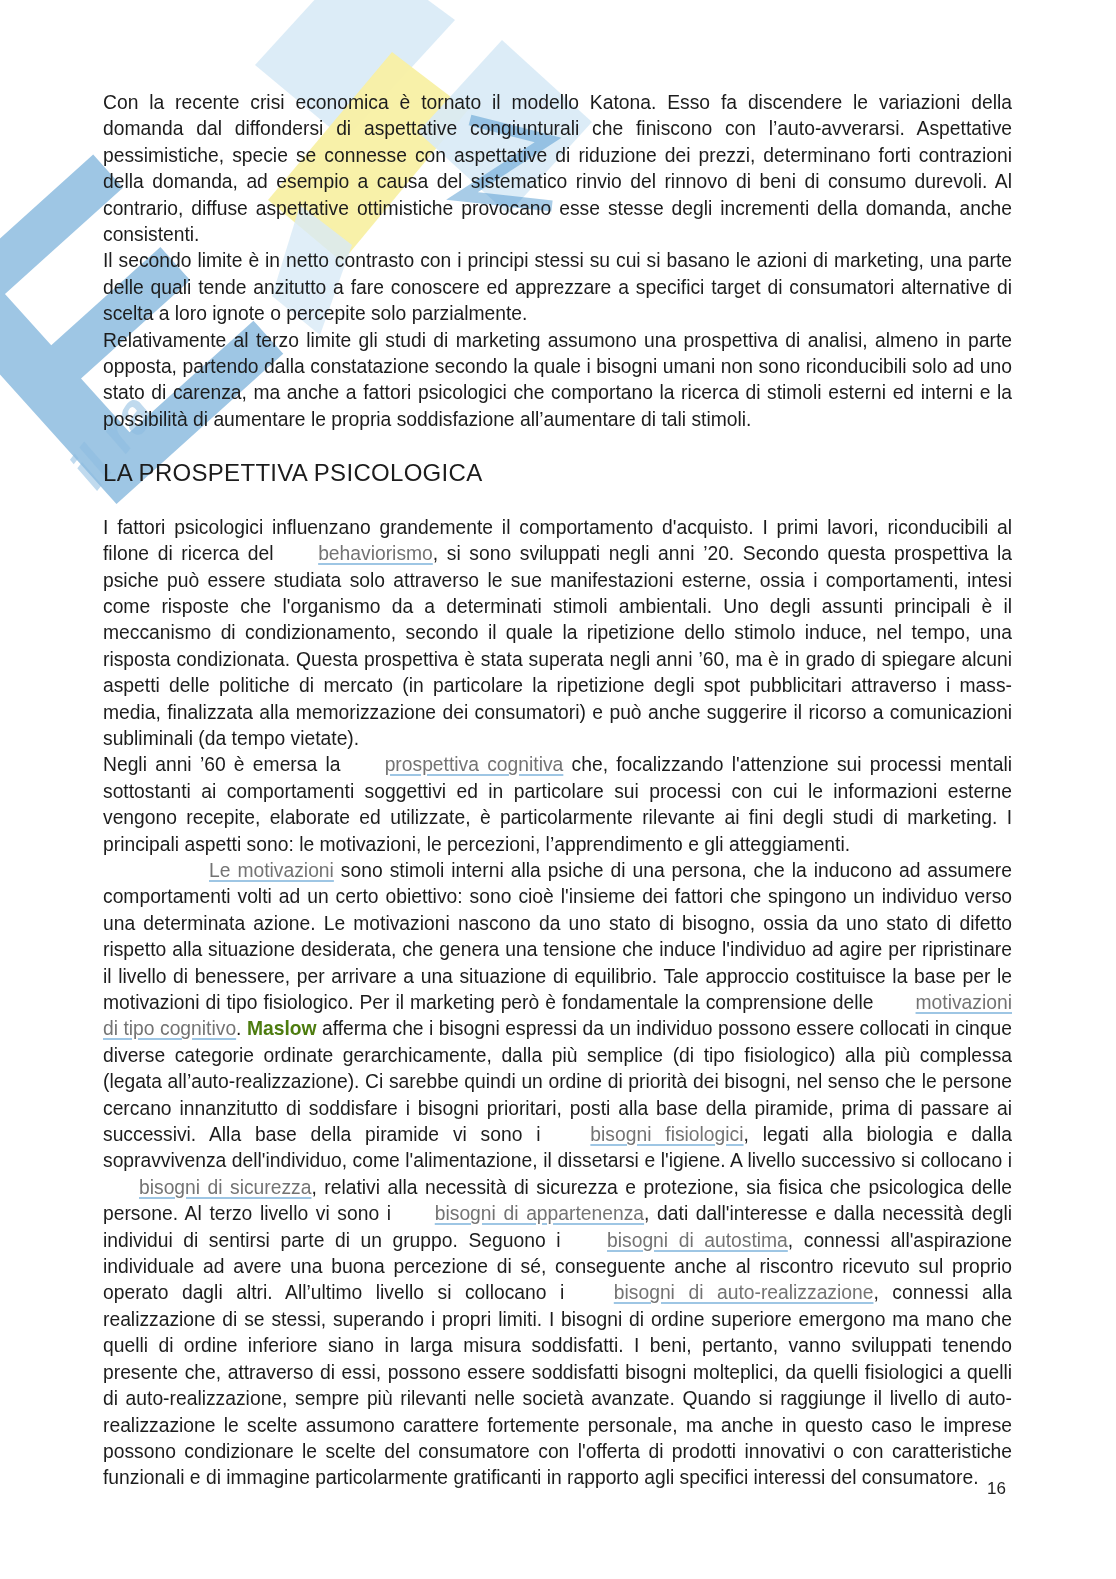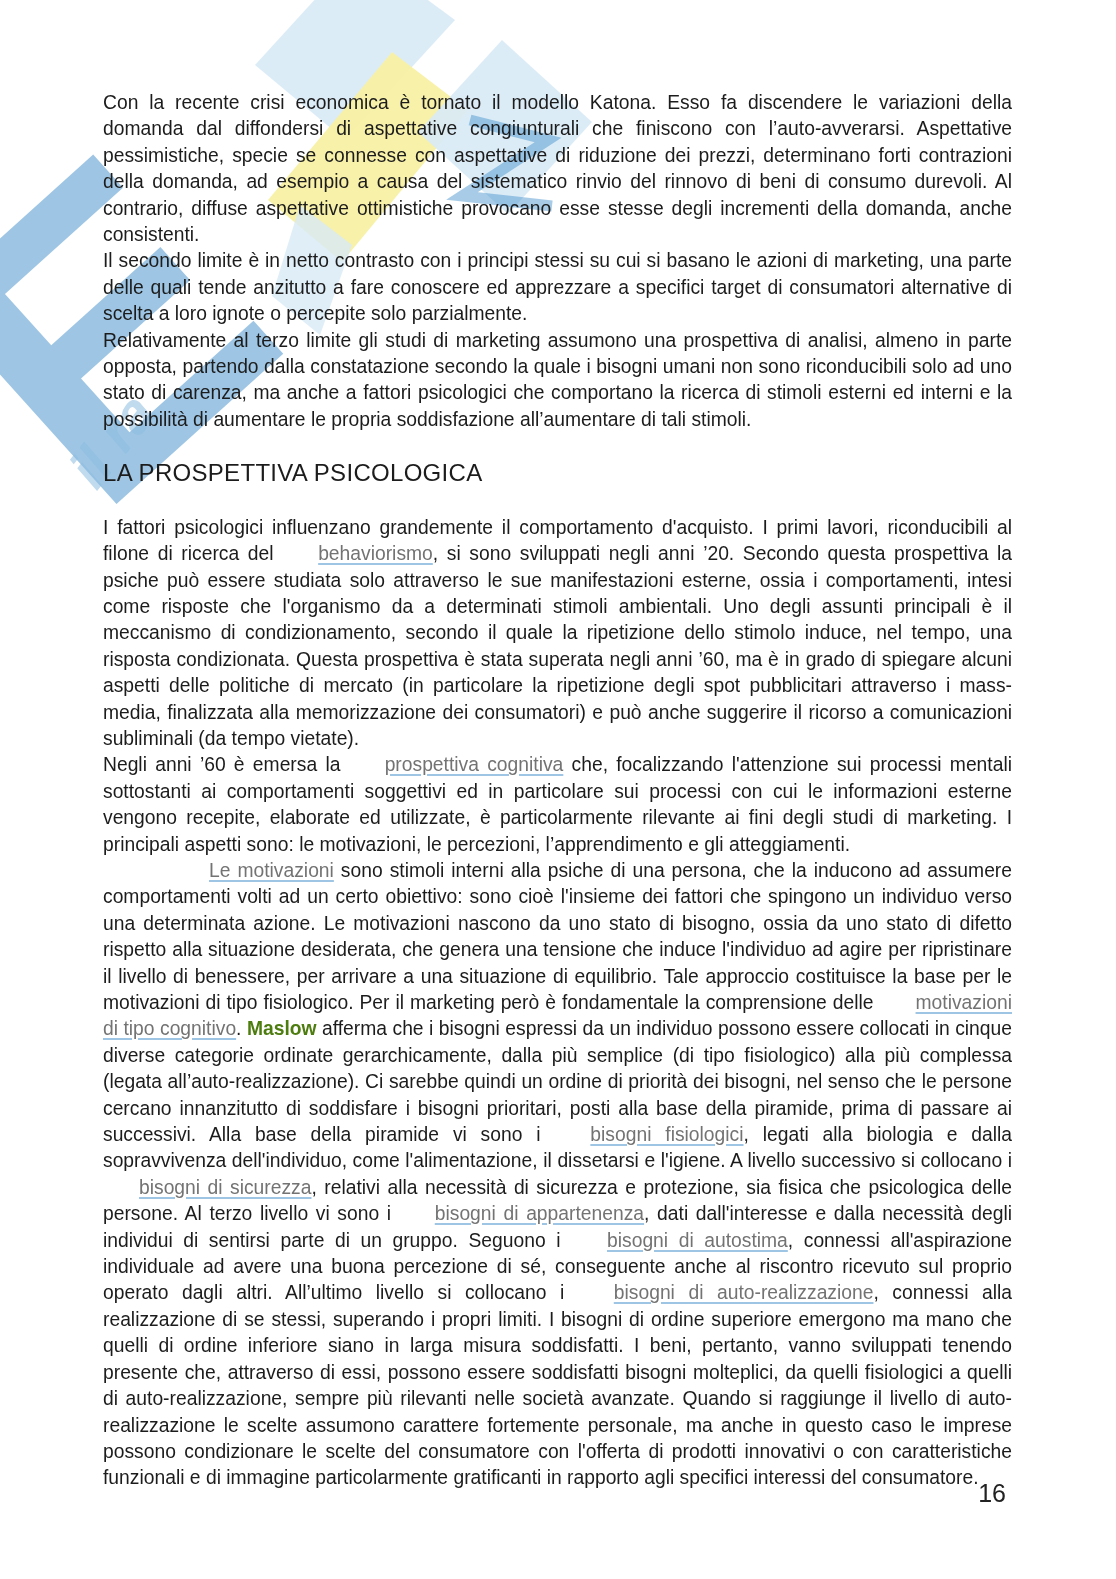--- a/index.html
+++ b/index.html
@@ -77,21 +77,21 @@
     padding-left: 36px;
   }
   .bold-term {
     color: #4d7c0f;
     font-weight: bold;
   }
   .page-number {
     position: absolute;
     top: 1479px;
     right: 110px;
-    font-size: 25px;
+    font-size: 17px;
     color: #222222;
     z-index: 1;
   }
 </style>
 </head>
 <body>
 
 <div class="page">
 
   <div class="watermark">

